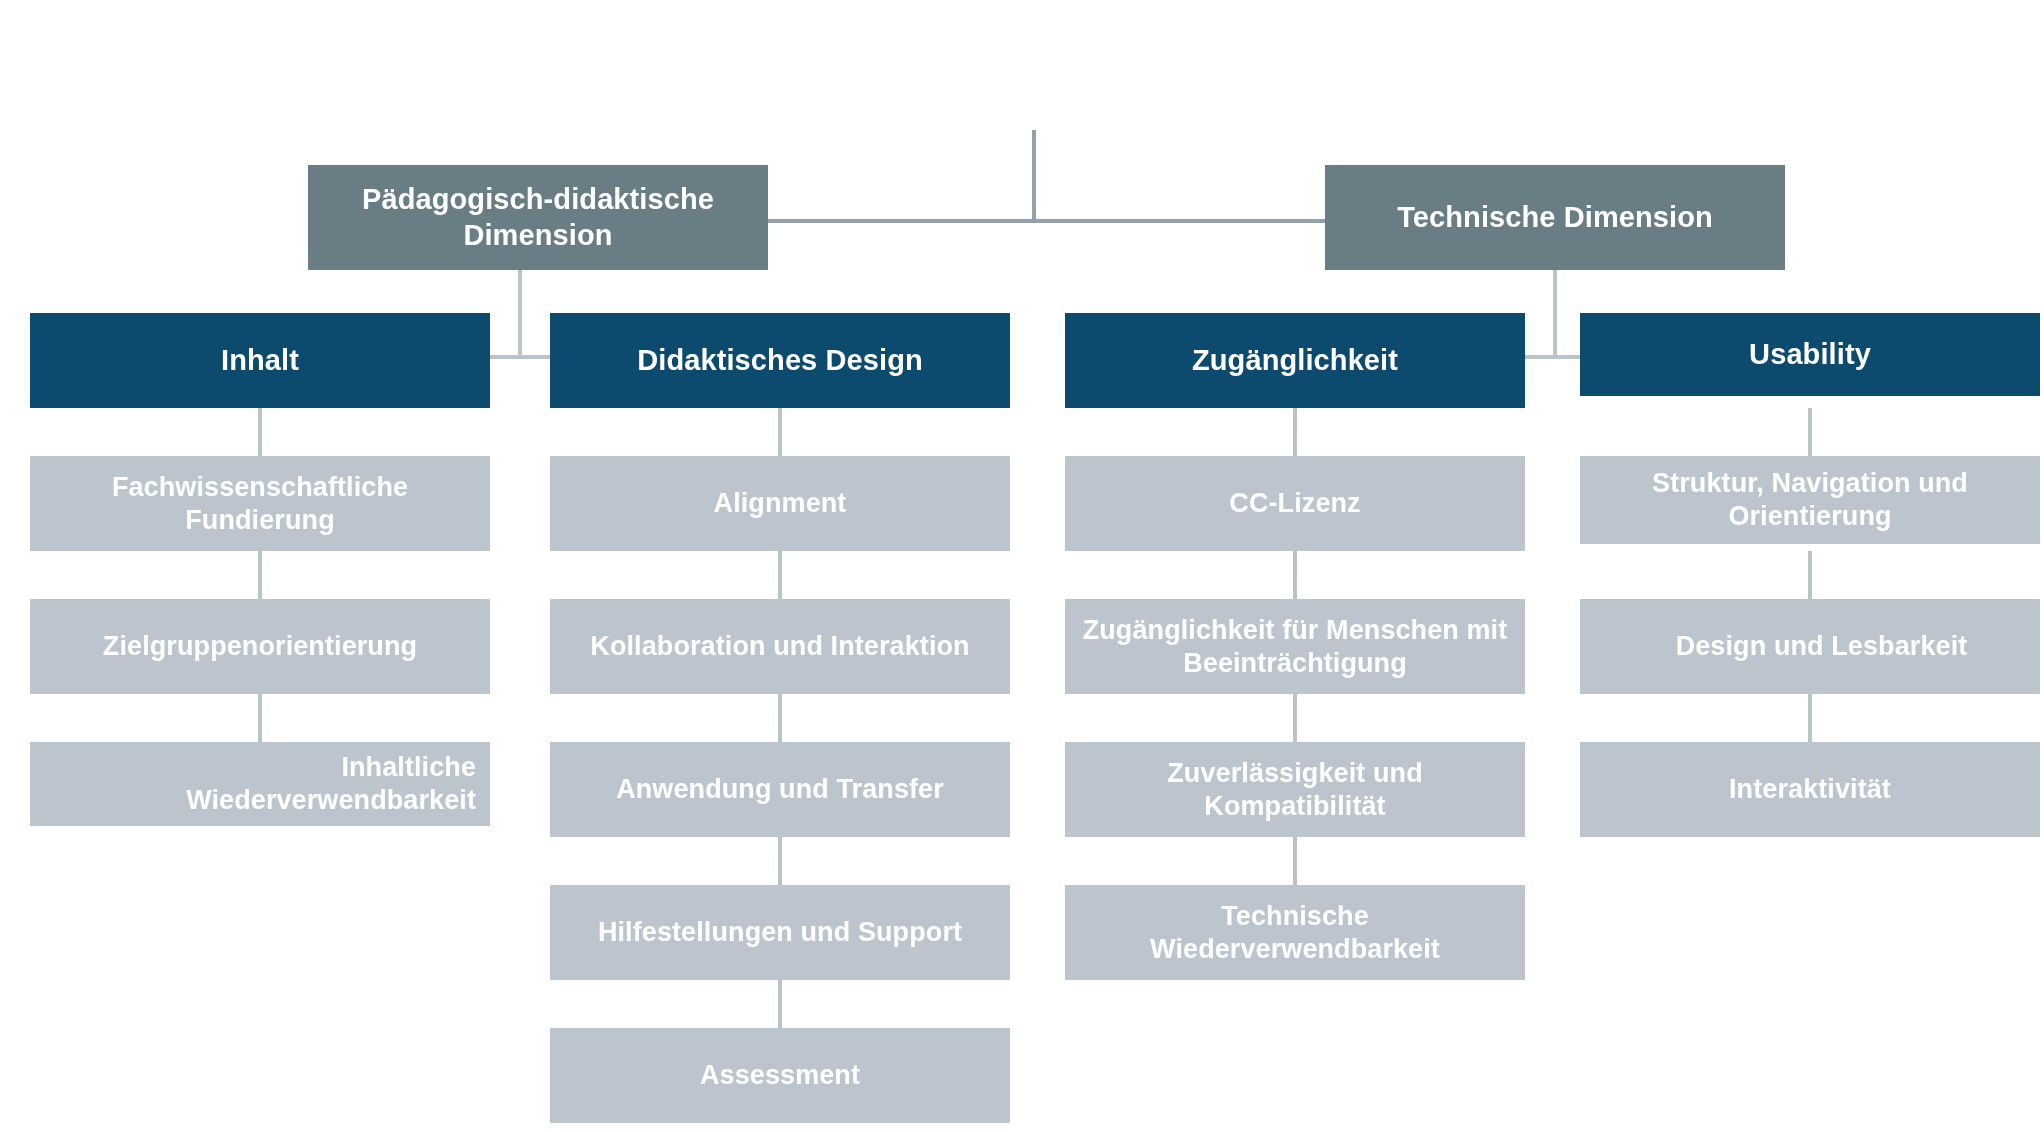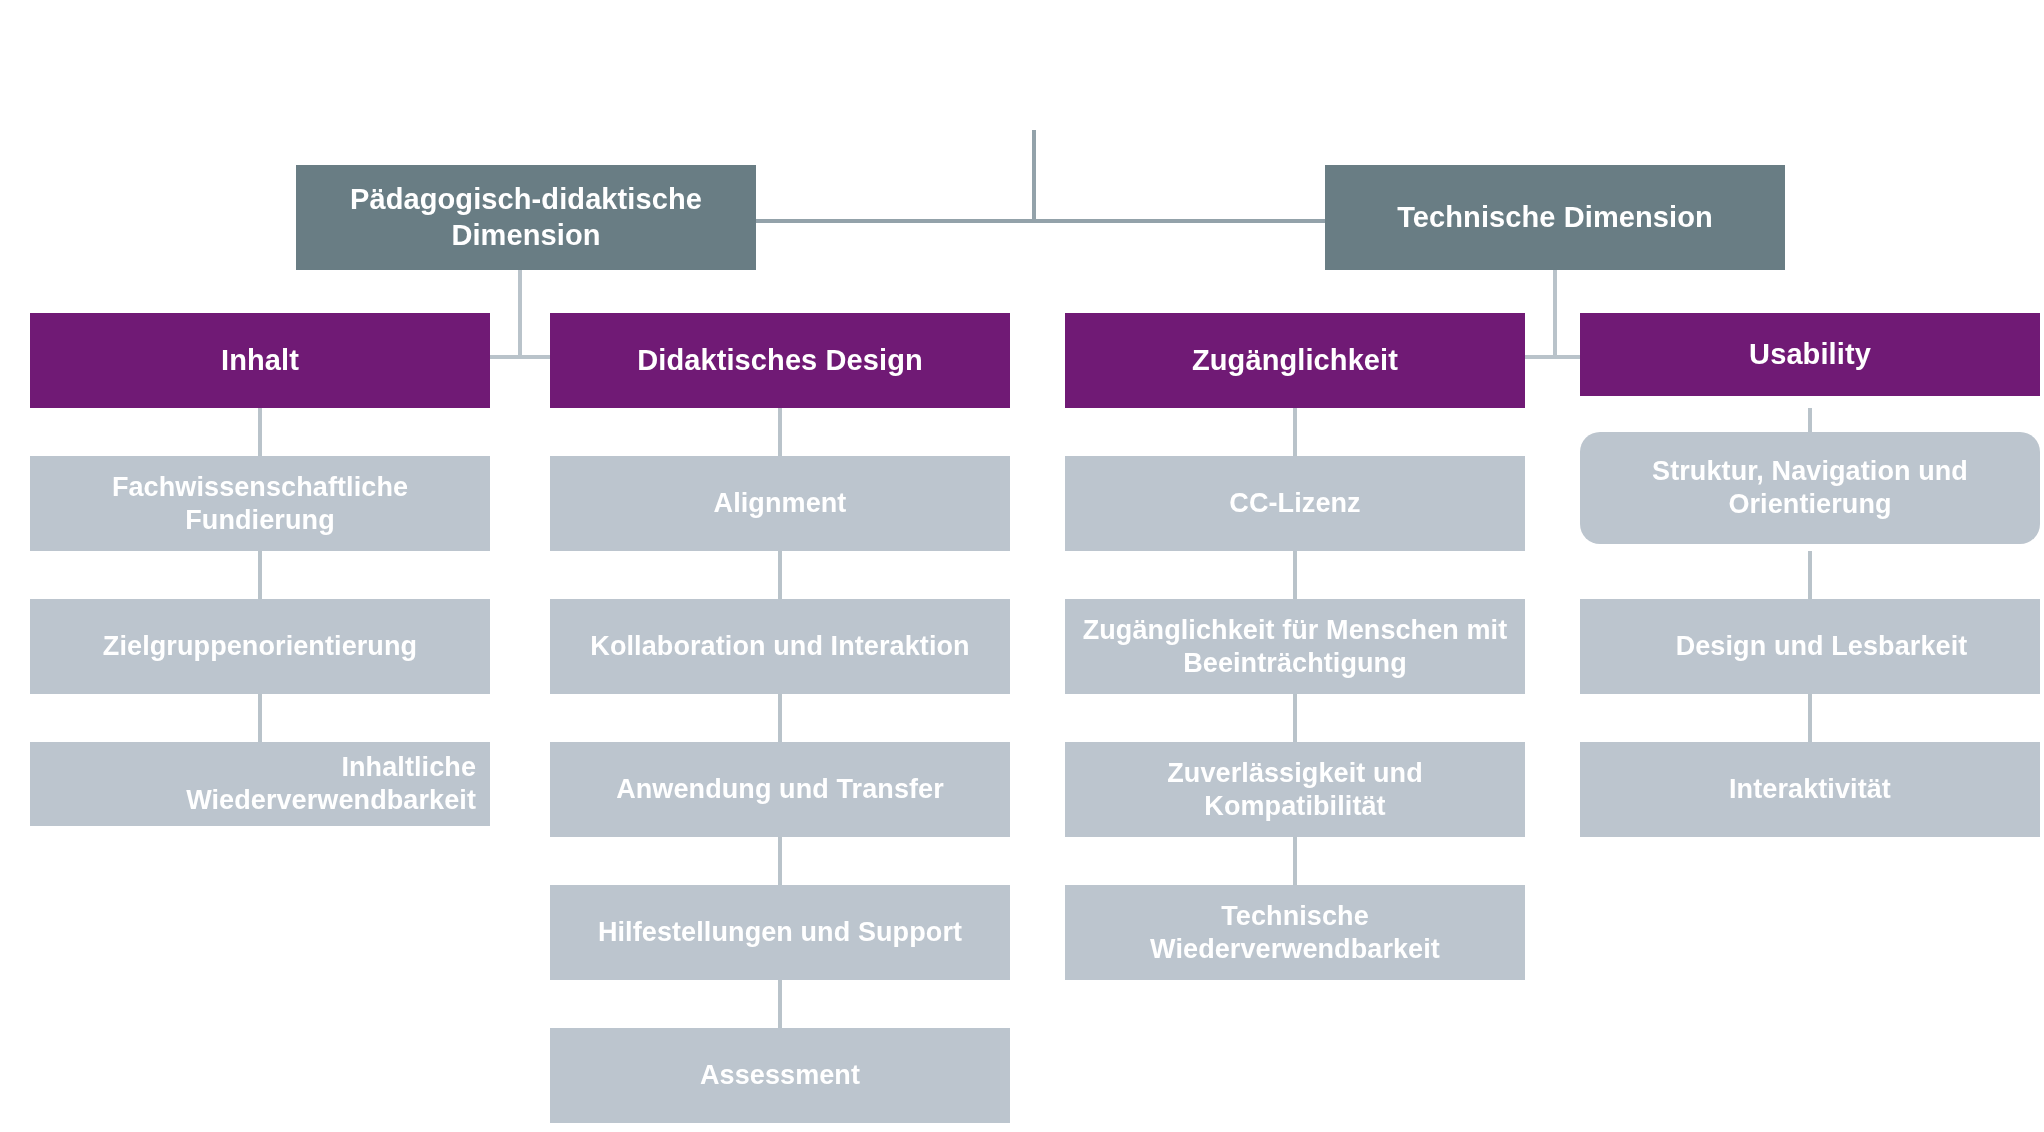--- a/index.html
+++ b/index.html
@@ -29,21 +29,21 @@
     font-weight: bold;
     line-height: 1.22;
     padding: 4px 14px;
     z-index: 3;
     -webkit-font-smoothing: antialiased;
   }
   .node span { display: block; width: 100%; }
 
   .lvl-root     { background: #3c4f55; font-size: 31px; letter-spacing: .2px; }
   .lvl-dim      { background: #697d84; font-size: 29px; letter-spacing: .1px; }
-  .lvl-cat      { background: #701a75; font-size: 29px; letter-spacing: .1px; }
+  .lvl-cat      { background: #0c4a6e; font-size: 29px; letter-spacing: .1px; }
   .lvl-leaf     { background: #bcc5ce; font-size: 27px; letter-spacing: .1px; }
 
   .conn {
     position: absolute;
     background: #b9c3ca;
     z-index: 1;
   }
   .conn-dark { background: #93a2aa; }
 </style>
 </head>
@@ -74,21 +74,21 @@
   <div class="conn" style="left:1293px; top:408px; width:4px; height:48px;"></div>
   <div class="conn" style="left:1293px; top:551px; width:4px; height:48px;"></div>
   <div class="conn" style="left:1293px; top:694px; width:4px; height:48px;"></div>
   <div class="conn" style="left:1293px; top:837px; width:4px; height:48px;"></div>
 
   <div class="conn" style="left:1808px; top:408px; width:4px; height:48px;"></div>
   <div class="conn" style="left:1808px; top:551px; width:4px; height:48px;"></div>
   <div class="conn" style="left:1808px; top:694px; width:4px; height:48px;"></div>
 
 
-  <div class="node lvl-dim" style="left:296px; top:165px; width:460px; height:105px;justify-content:flex-end;">
+  <div class="node lvl-dim" style="left:308px; top:165px; width:460px; height:105px;justify-content:flex-end;">
     <span>Pädagogisch-didaktische Dimension</span>
   </div>
   <div class="node lvl-dim" style="left:1325px; top:165px; width:460px; height:105px;">
     <span>Technische Dimension</span>
   </div>
 
   <div class="node lvl-cat" style="left:30px; top:313px; width:460px; height:95px;">
     <span>Inhalt</span>
   </div>
   <div class="node lvl-cat" style="left:550px; top:313px; width:460px; height:95px;">
@@ -133,21 +133,21 @@
   <div class="node lvl-leaf" style="left:1065px; top:599px; width:460px; height:95px;">
     <span>Zugänglichkeit für Menschen mit Beeinträchtigung</span>
   </div>
   <div class="node lvl-leaf" style="left:1065px; top:742px; width:460px; height:95px;">
     <span>Zuverlässigkeit und Kompatibilität</span>
   </div>
   <div class="node lvl-leaf" style="left:1065px; top:885px; width:460px; height:95px;">
     <span>Technische Wiederverwendbarkeit</span>
   </div>
 
-  <div class="node lvl-leaf" style="left:1580px; top:432px; width:460px; height:112px;border-radius:20px;">
+  <div class="node lvl-leaf" style="left:1580px; top:456px; width:460px; height:88px;">
     <span>Struktur, Navigation und Orientierung</span>
   </div>
   <div class="node lvl-leaf" style="left:1580px; top:599px; width:460px; height:95px;padding-left:37px;">
     <span>Design und Lesbarkeit</span>
   </div>
   <div class="node lvl-leaf" style="left:1580px; top:742px; width:460px; height:95px;">
     <span>Interaktivität</span>
   </div>
 
 </div>

